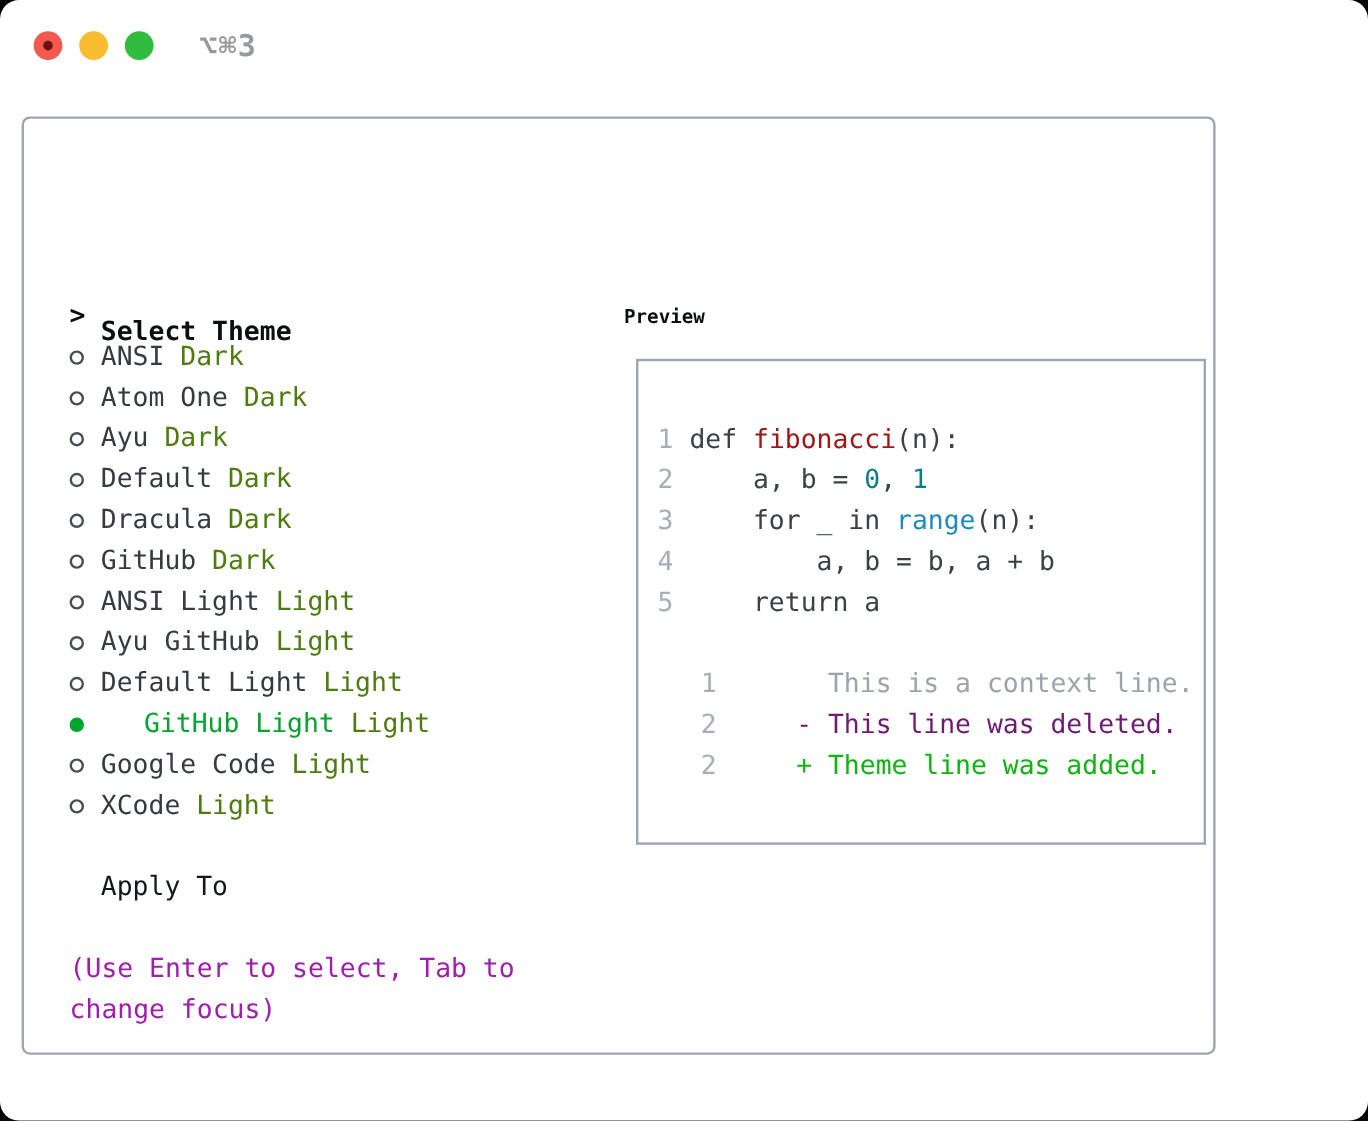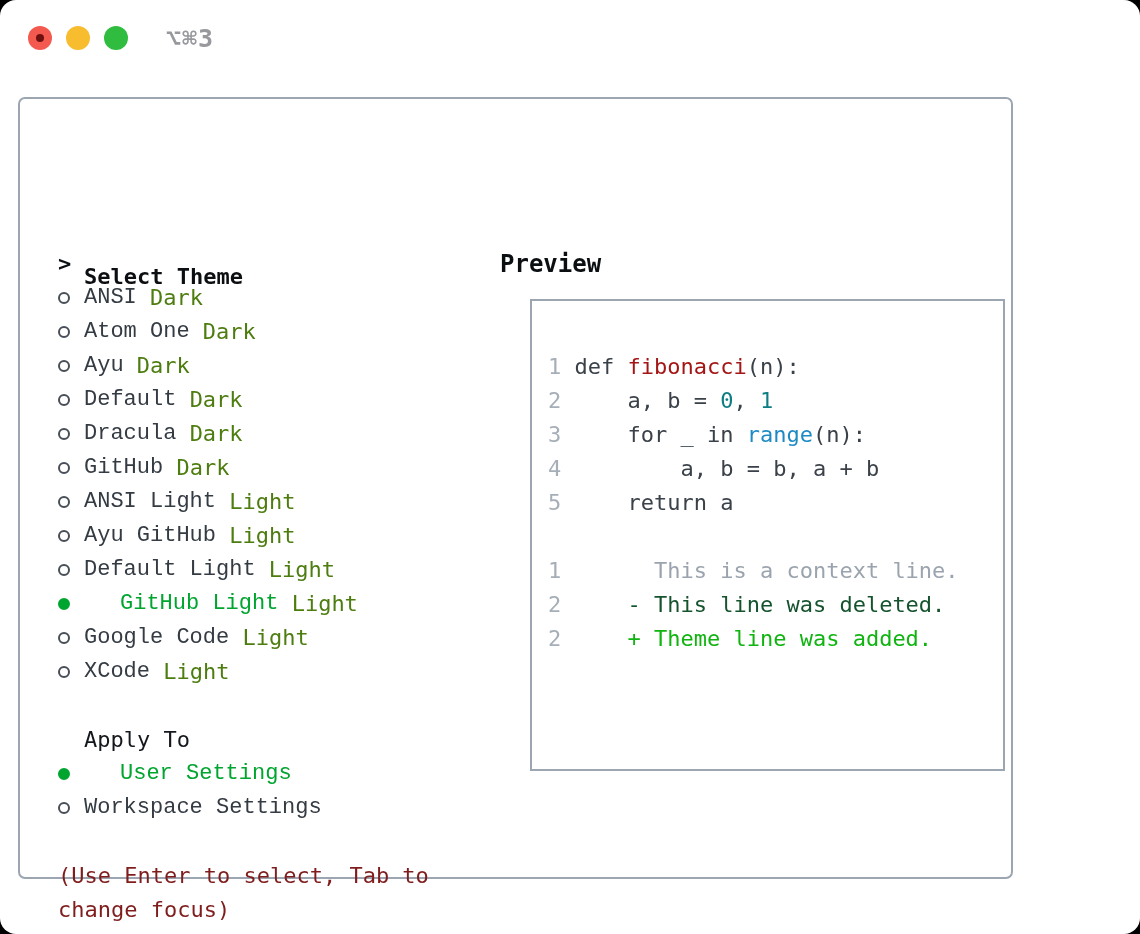--- a/index.html
+++ b/index.html
@@ -23,42 +23,42 @@
     border:2px solid #9ca6b2; border-radius:7px; background:#fff;
   }
   
   .menu { position:absolute; left:38px; top:148px; width:430px; font-size:22px; line-height:34px; color:#343b43; }
   .row { display:flex; align-items:center; height:34px; white-space:pre; }
   .prompt { width:26px; font-weight:bold; color:#0c0f12; }
   .header-label { font-weight:bold; color:#0c0f12;margin-top:26px; }
   .bullet-cell { width:26px; display:flex; align-items:center; }
   .bullet { width:12px; height:12px; border-radius:50%; border:2px solid #474e57; }
   .bullet.sel { background:#00a52f; border-color:#00a52f; }
-  .t-name { color:#343b43;font-family:Liberation Mono, monospace; }
+  .t-name { color:#343b43; }
   .row.selected .t-name { color:#00a52f;margin-left:36px; }
   .t-variant { color:#4d7c0f; }
   .gap34 { height:34px; }
   .apply-header { color:#14181c; padding-left:26px;text-align:right; }
-  .hint { color:#7f1d1d; }
+  .hint { color:#a21caf; }
   
-  .preview-label { position:absolute; left:480px; top:148px; height:34px; line-height:34px; font-size:24px; font-weight:bold; color:#0c0f12; }
+  .preview-label { position:absolute; left:500px; top:148px; height:34px; line-height:34px; font-size:16px; font-weight:bold; color:#0c0f12; }
   .preview-box {
-    position:absolute; left:510px; top:200px; width:475px; height:472px;
+    position:absolute; left:510px; top:200px; width:475px; height:405px;
     border:2px solid #9ca6b2; background:#fff; overflow:hidden;
   }
   .codewrap { padding:49px 0 0 16px; font-size:22px; line-height:34px; }
   .cline { white-space:pre; height:34px; }
   .ln { color:#a6aeb8; }
   .tok-plain { color:#3a4149; }
   .tok-fn { color:#a41515; }
   .tok-call { color:#1d8ac4;margin-top:46px; }
   .tok-num { color:#0d7e84; }
-  .diffblock { margin-top:34px; }
+  .diffblock { margin-top:34px;margin-left:36px; }
   .diff-context { color:#9ba4ae; }
-  .diff-deleted { color:#14532d; }
+  .diff-deleted { color:#701a75; }
   .diff-added { color:#10b410; }
 </style>
 </head>
 <body>
 
 <div class="window">
 
   <div class="titlebar">
     <div class="traffic">
       <div class="dot red"></div>
@@ -87,24 +87,20 @@
           <div class="row"><span class="bullet-cell"><span class="bullet"></span></span><span class="t-name">Default Light </span><span class="t-variant">Light</span></div>
           <div class="row selected"><span class="bullet-cell"><span class="bullet sel"></span></span><span class="t-name">GitHub Light </span><span class="t-variant">Light</span></div>
           <div class="row"><span class="bullet-cell"><span class="bullet"></span></span><span class="t-name">Google Code </span><span class="t-variant">Light</span></div>
           <div class="row"><span class="bullet-cell"><span class="bullet"></span></span><span class="t-name">XCode </span><span class="t-variant">Light</span></div>
         </div>
 
       <div class="gap34"></div>
 
       <div class="row apply-header">Apply To</div>
 
-      <div id="apply-list">
-          <div class="row selected"><span class="bullet-cell"><span class="bullet sel"></span></span><span class="t-name">User Settings</span></div>
-          <div class="row"><span class="bullet-cell"><span class="bullet"></span></span><span class="t-name">Workspace Settings</span></div>
-        </div>
 
       <div class="gap34"></div>
 
       <div id="hint">
           <div class="row hint">(Use Enter to select, Tab to</div>
           <div class="row hint">change focus)</div>
         </div>
     </div>
 
     <div class="preview-label">Preview</div>

